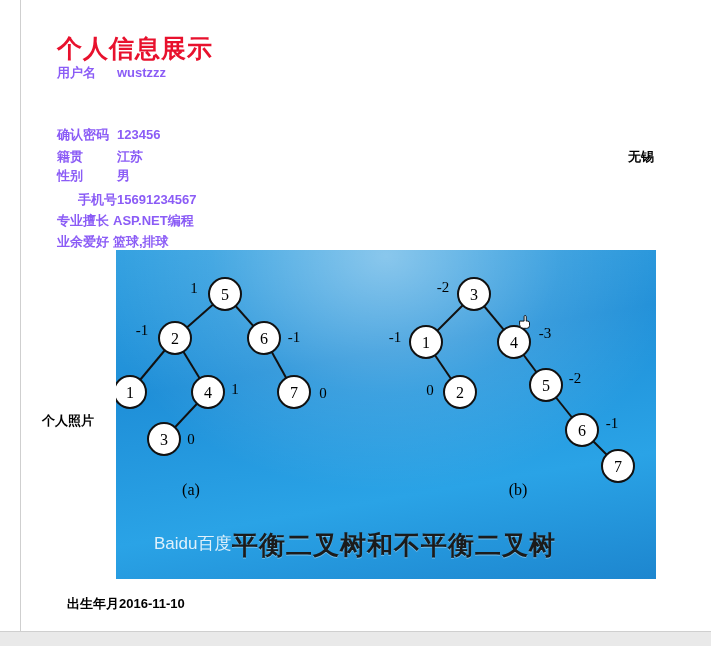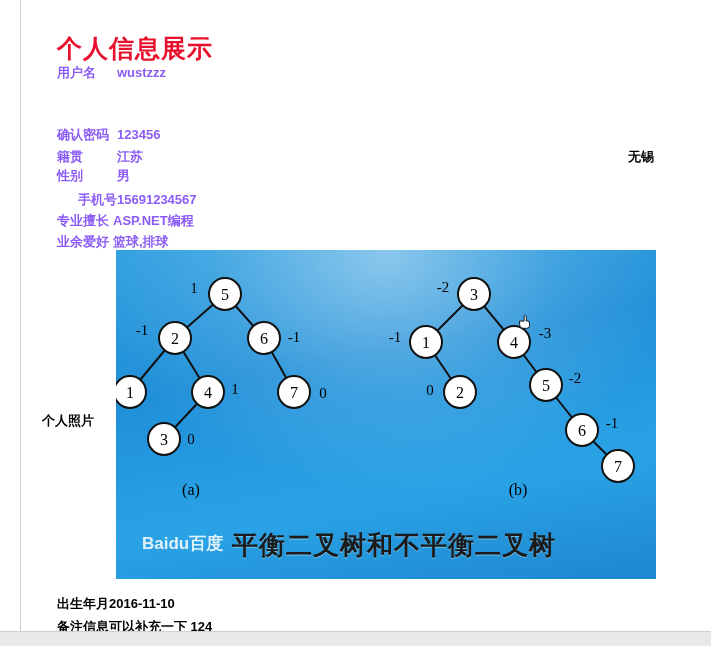--- a/index.html
+++ b/index.html
@@ -111,38 +111,38 @@
     font-size: 26px;
     font-weight: bold;
     color: #1b1b1b;
     font-family: "DejaVu Sans", sans-serif;
     letter-spacing: 1px;
     text-shadow: 0 1px 0 rgba(255,255,255,0.35);
     margin-left: 21px;
   }
   .photo .watermark {
     position: absolute;
-    left: 26px;
+    left: 38px;
     top: 282px;
     font-size: 17px;
-    font-weight: bold;
+    font-weight: normal;
     color: rgba(255,255,255,0.85);
     font-family: "Liberation Sans", sans-serif;
   }
   .cursor {
     position: absolute;
     left: 516px;
     top: 313px;
     width: 18px;
     height: 18px;
     pointer-events: none;
   }
   .footer-row {
     position: absolute;
-    left: 57px;
+    left: 67px;
     font-size: 13px;
     font-weight: bold;
     color: #000;
     white-space: nowrap;
   }
 </style>
 </head>
 <body>
 
 <div class="page">
@@ -260,18 +260,15 @@
   </div>
 
   <svg class="cursor" viewBox="0 0 20 20">
     <path d="M4 9 L9 9 L9 4 A1.2 1.2 0 0 1 11.4 4 L11.4 9 L13 9 A2 2 0 0 1 15 11 L15 14 A3 3 0 0 1 12 17 L8 17 A4 4 0 0 1 4 13 Z" fill="#ffffff" stroke="#000000" stroke-width="1"></path>
   </svg>
 
   <div class="footer-row" style="top:595px;">
     <span class="lbl">出生年月</span><span class="val">2016-11-10</span>
   </div>
 
-  <div class="footer-row" style="top:618px;">
-    <span class="lbl">备注信息</span><span class="val">可以补充一下 124</span>
-  </div>
 
   <div class="bottombar"></div>
 </div>
 
 </body></html>

